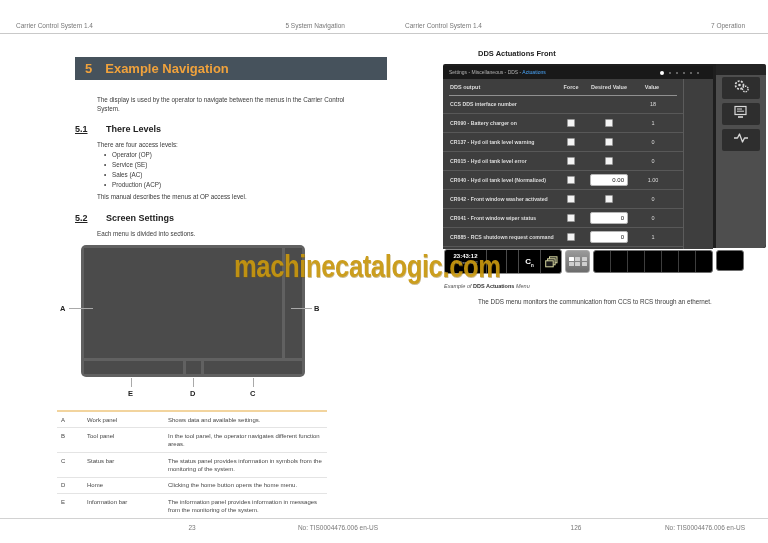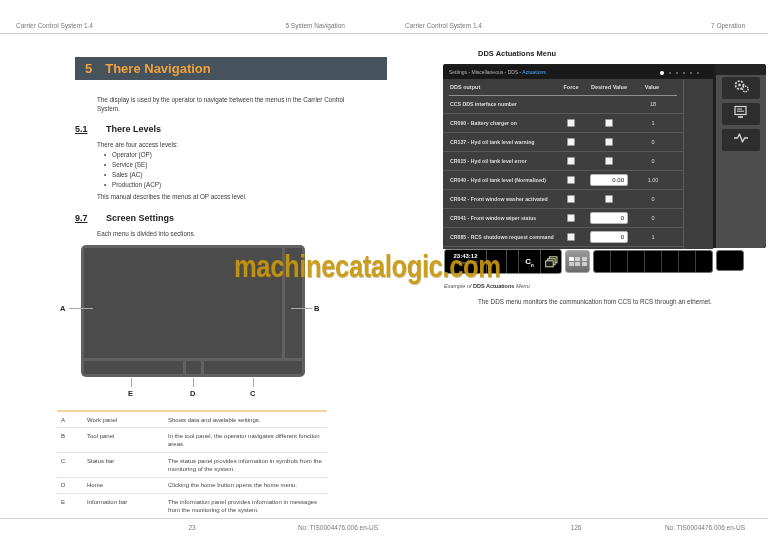--- a/index.html
+++ b/index.html
@@ -118,21 +118,21 @@
 
 <div class="canvas">
 
   <div class="runhead" style="left:16px;">Carrier Control System 1.4</div>
   <div class="runhead" style="left:233px; width:112px; text-align:right;">5 System Navigation</div>
   <div class="runhead" style="left:405px;">Carrier Control System 1.4</div>
   <div class="runhead" style="left:633px; width:112px; text-align:right;">7 Operation</div>
   <div class="hdr-rule"></div>
 
   <div class="banner">
-    <span class="num">5</span><span class="ttl">There Navigation</span>
+    <span class="num">5</span><span class="ttl">Example Navigation</span>
   </div>
 
   <div class="para" style="left:97px; top:95px; width:250px;">The display is used by the operator to navigate between the menus in the Carrier Control System.</div>
 
   <div class="h2" style="left:75px; top:124px;">
     <span class="no">5.1</span>
     <span>There Levels</span>
   </div>
   <div class="para" style="left:97px; top:140px; width:250px;">There are four access levels:</div>
   <div class="bullets">
@@ -149,21 +149,21 @@
         <span>Sales (AC)</span>
       </div>
       <div class="bullet">
         <span class="dot">•</span>
         <span>Production (ACP)</span>
       </div>
     </div>
   <div class="para" style="left:97px; top:192px; width:250px;">This manual describes the menus at OP access level.</div>
 
   <div class="h2" style="left:75px; top:213px;">
-    <span class="no">9.7</span>
+    <span class="no">5.2</span>
     <span>Screen Settings</span>
   </div>
   <div class="para" style="left:97px; top:229px; width:250px;">Each menu is divided into sections.</div>
 
   <div class="diagram">
     <div class="dpanel d-work"></div>
     <div class="dpanel d-tool"></div>
     <div class="dpanel d-info"></div>
     <div class="dpanel d-home"></div>
     <div class="dpanel d-stat"></div>
@@ -200,21 +200,21 @@
         <span class="lt-name">Home</span>
         <span class="lt-desc">Clicking the home button opens the home menu.</span>
       </div>
       <div class="lt-row">
         <span class="lt-key">E</span>
         <span class="lt-name">Information bar</span>
         <span class="lt-desc">The information panel provides information in messages from the monitoring of the system.</span>
       </div>
     </div>
 
-  <div class="dds-heading">DDS Actuations Menu</div>
+  <div class="dds-heading">DDS Actuations Front</div>
 
   <div class="shot-bg"></div>
 
   <div class="titlebar">
     <span class="crumbs"><span>Settings - Miscellaneous - DDS - </span><span class="crumb-active">Actuations</span></span>
     <span class="pagedots">
         <span class="pdot active"></span>
         <span class="pdot"></span>
         <span class="pdot"></span>
         <span class="pdot"></span>

